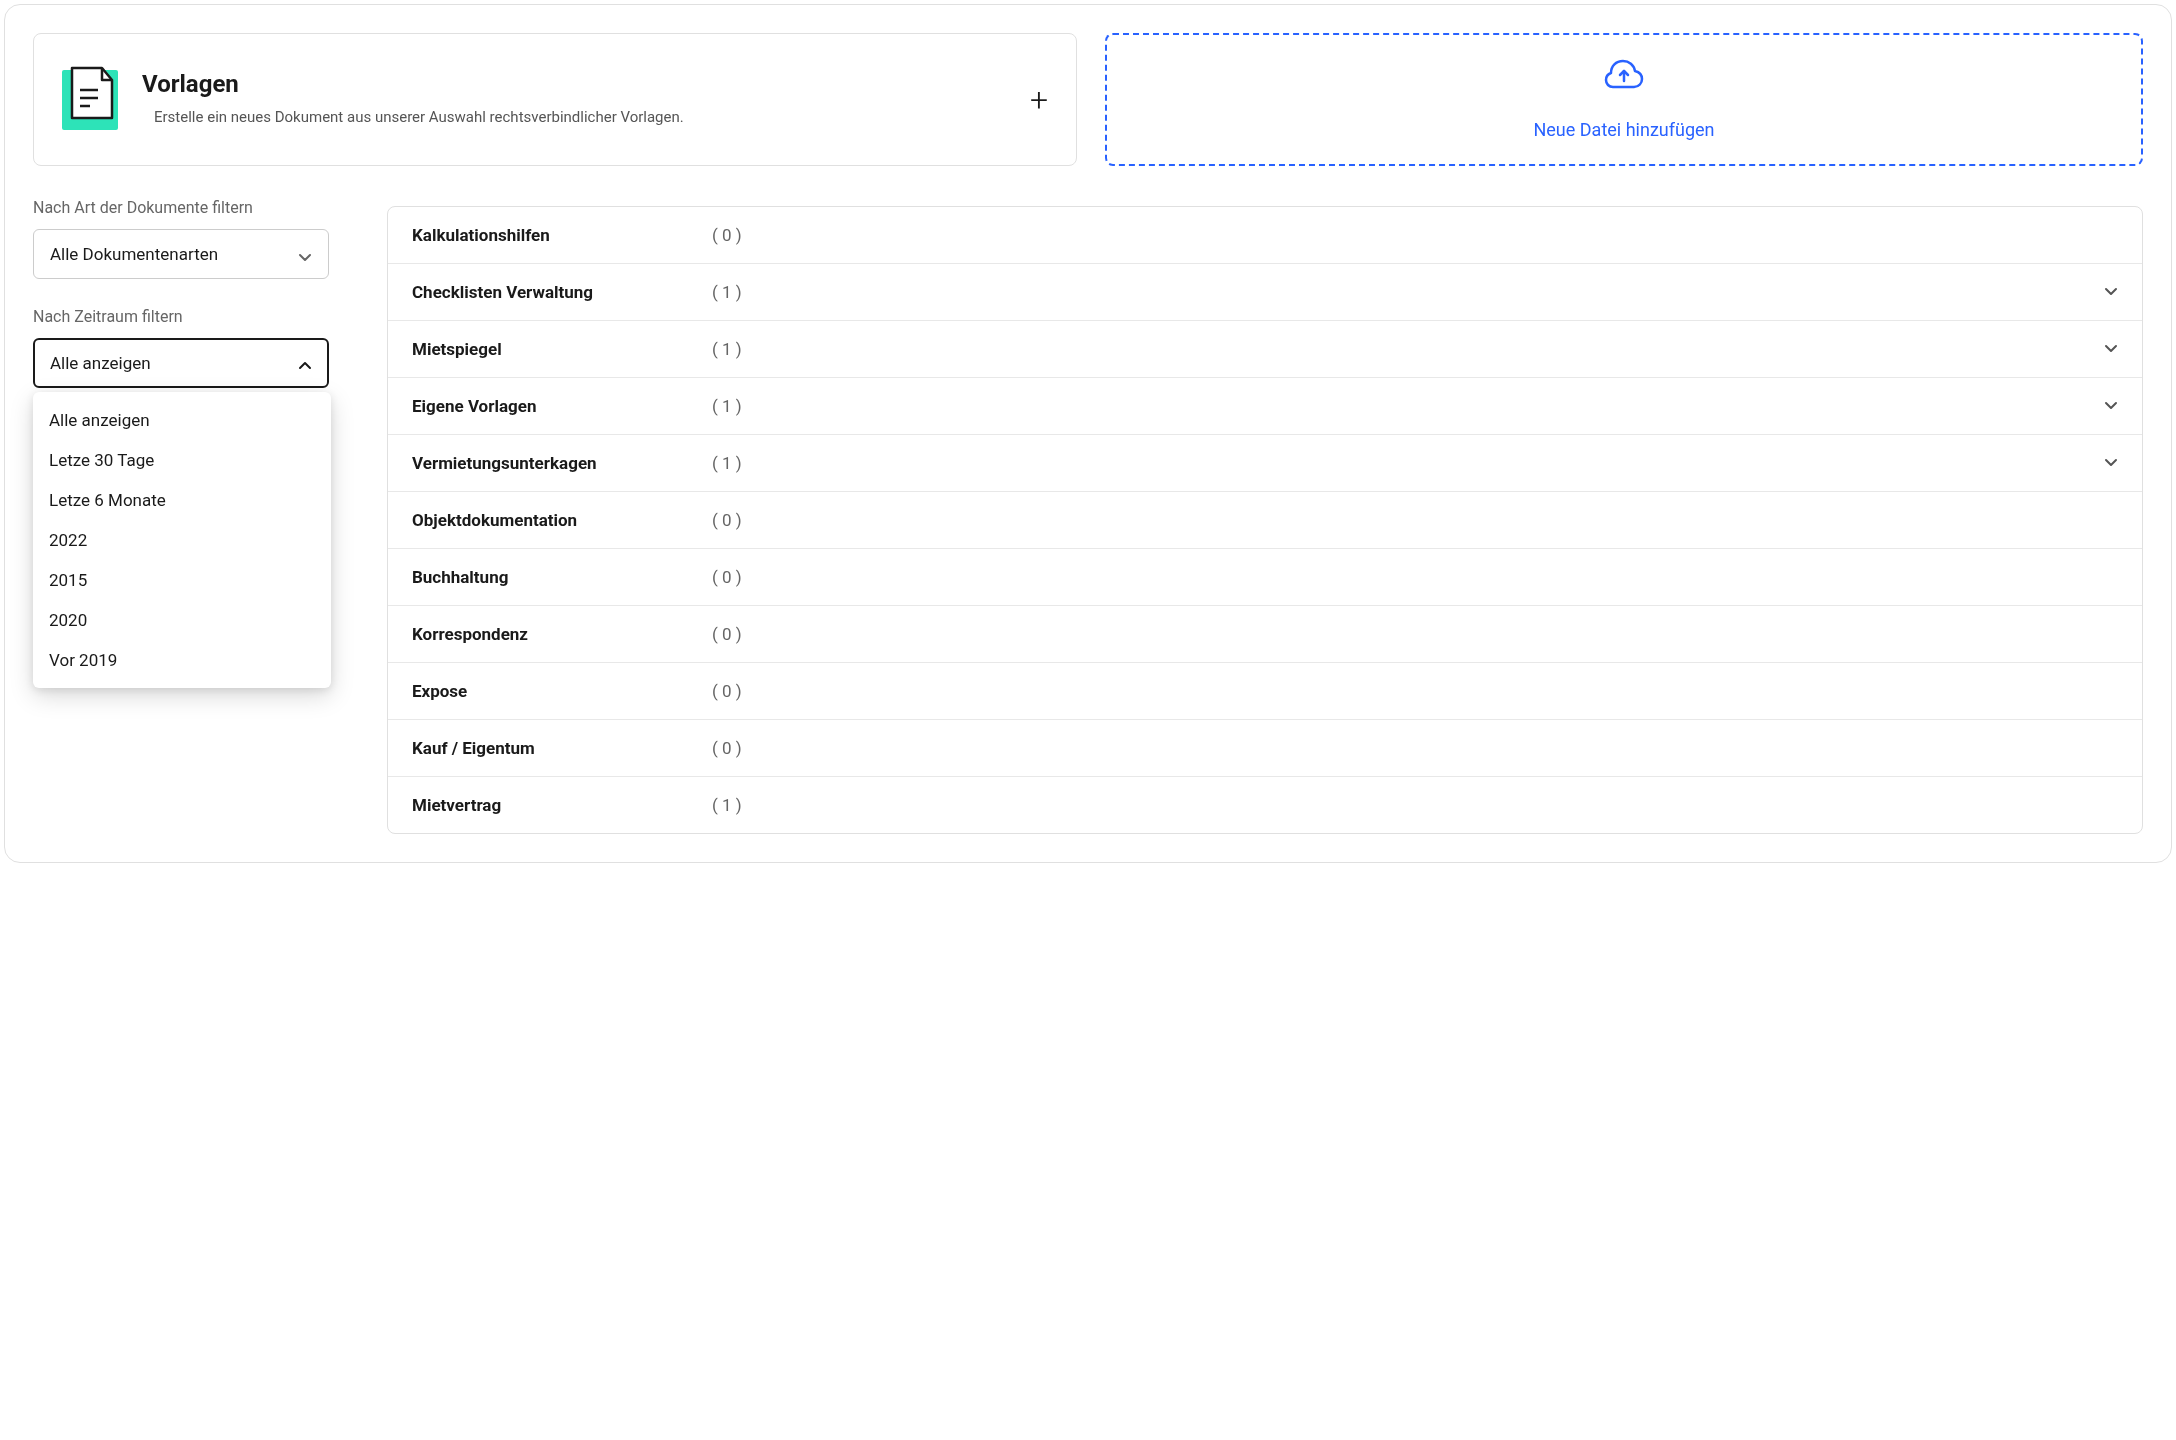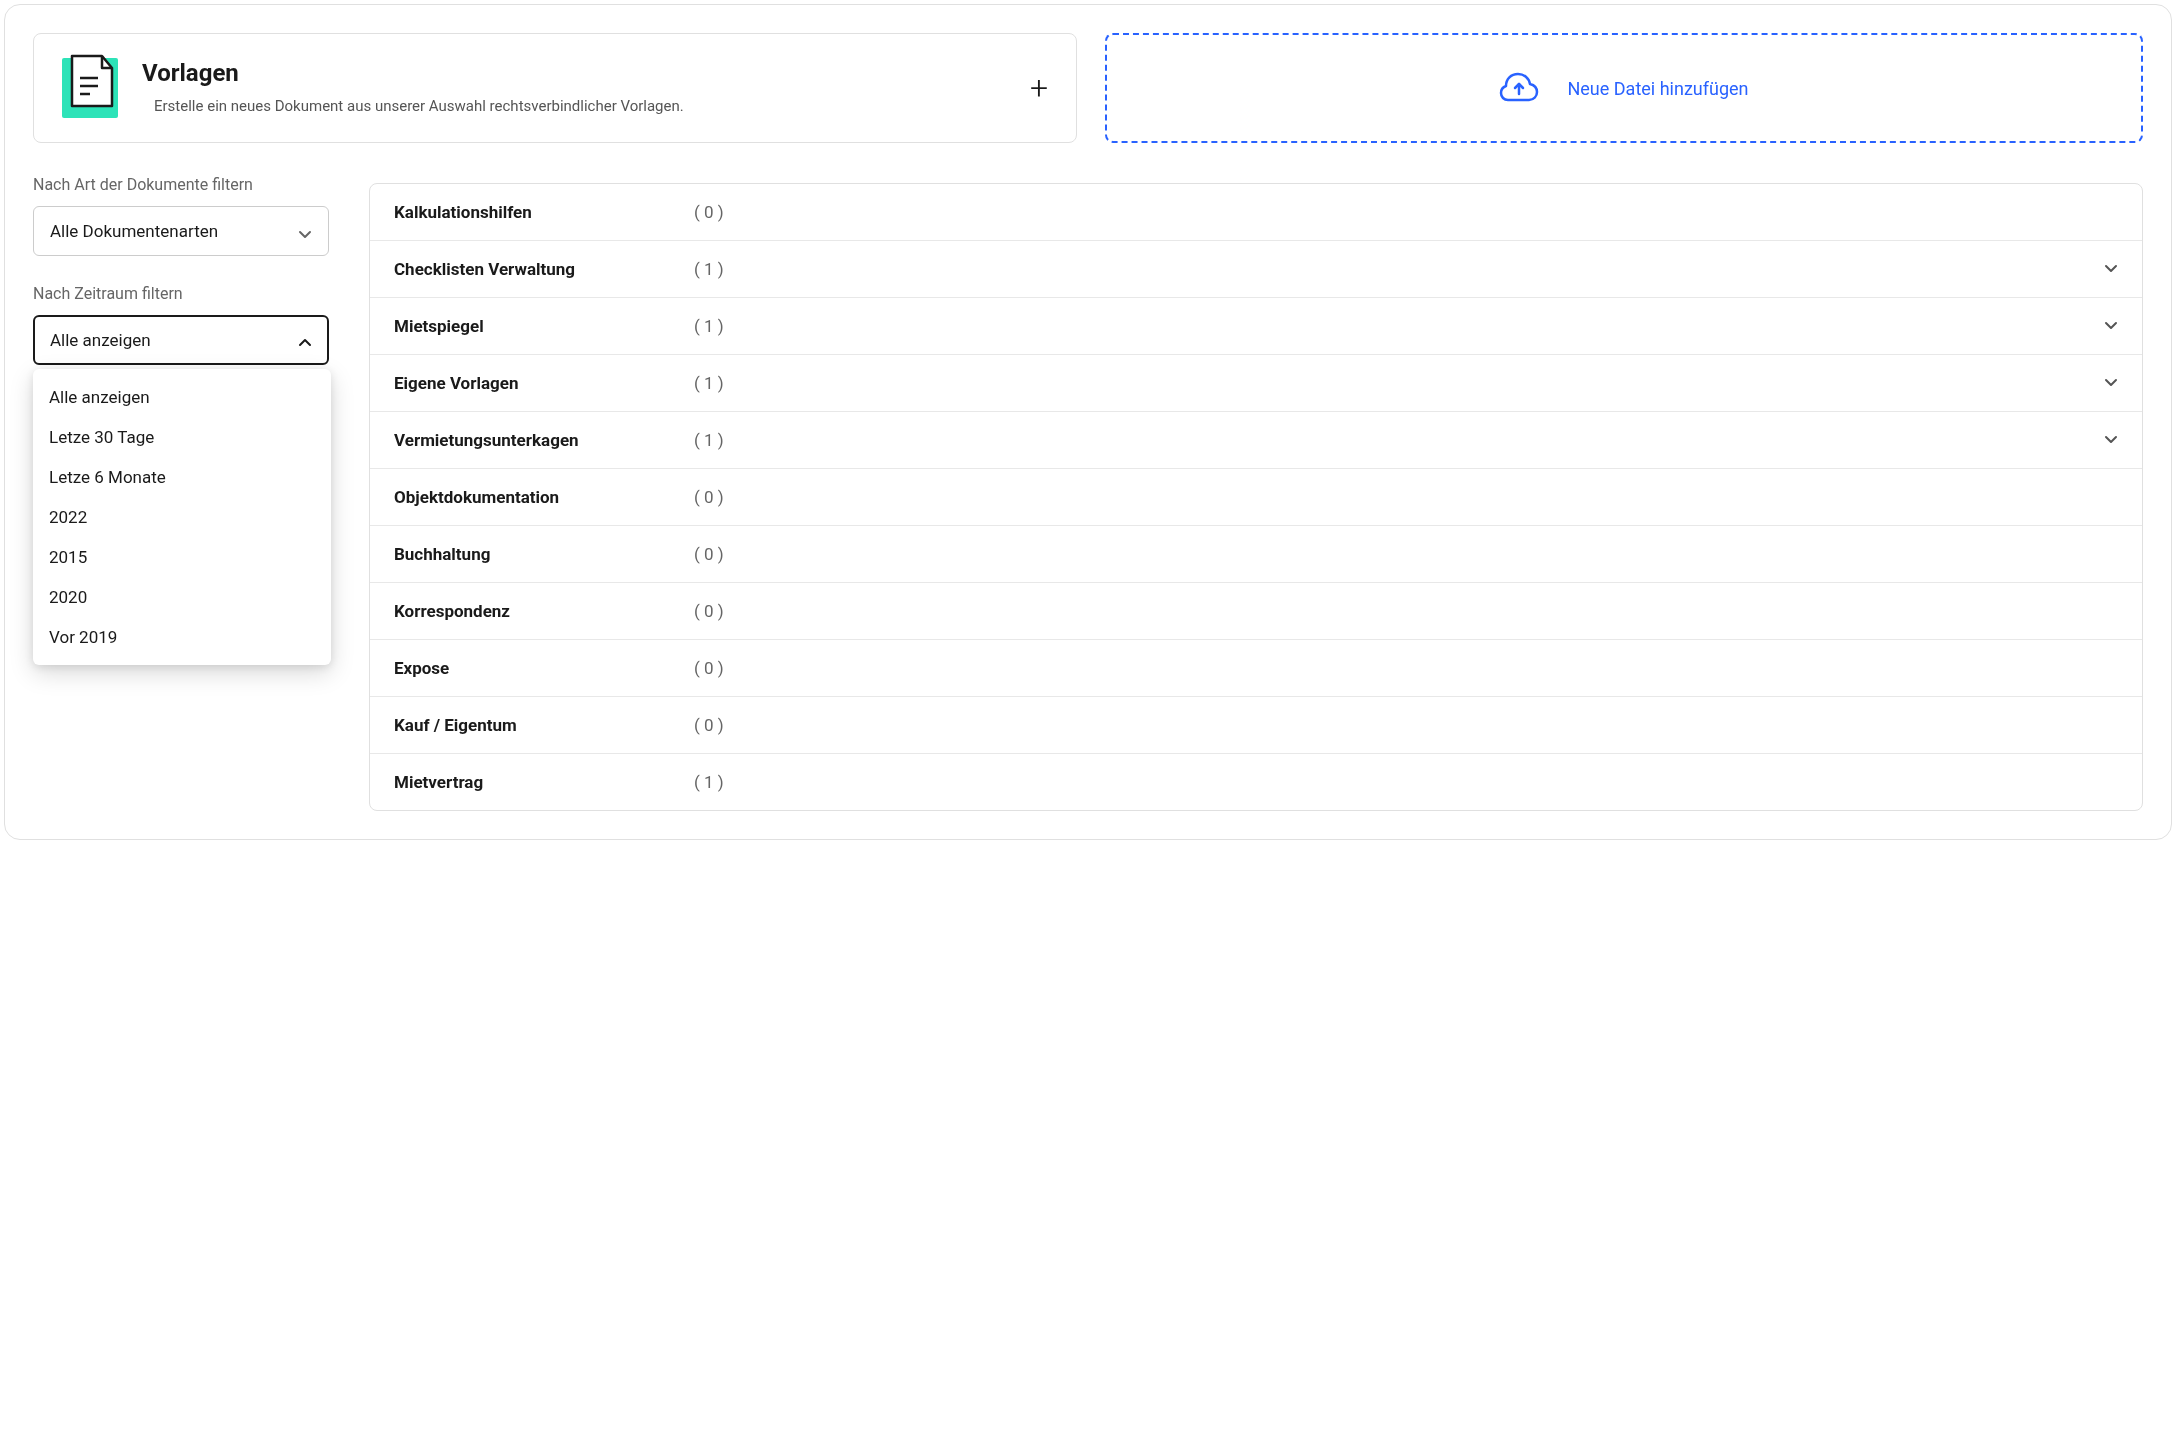--- a/index.html
+++ b/index.html
@@ -63,32 +63,33 @@
       font-size: 32px;
       font-weight: 300;
       color: #1a1a1a;
       flex-shrink: 0;
     }
     .upload-card {
       flex: 1;
       border: 2px dashed #2962ff;
       border-radius: 8px;
       display: flex;
+      flex-direction: column;
       align-items: center;
       justify-content: center;
       gap: 28px;
       padding: 24px;
     }
     .upload-label {
       color: #2962ff;
       font-size: 18px;
     }
     .main-row {
       display: flex;
-      gap: 40px;
+      gap: 58px;
     }
     .filters-col {
       width: 296px;
       flex-shrink: 0;
     }
     .filter-label {
       font-size: 16px;
       color: #666;
       margin-bottom: 12px;
     }

